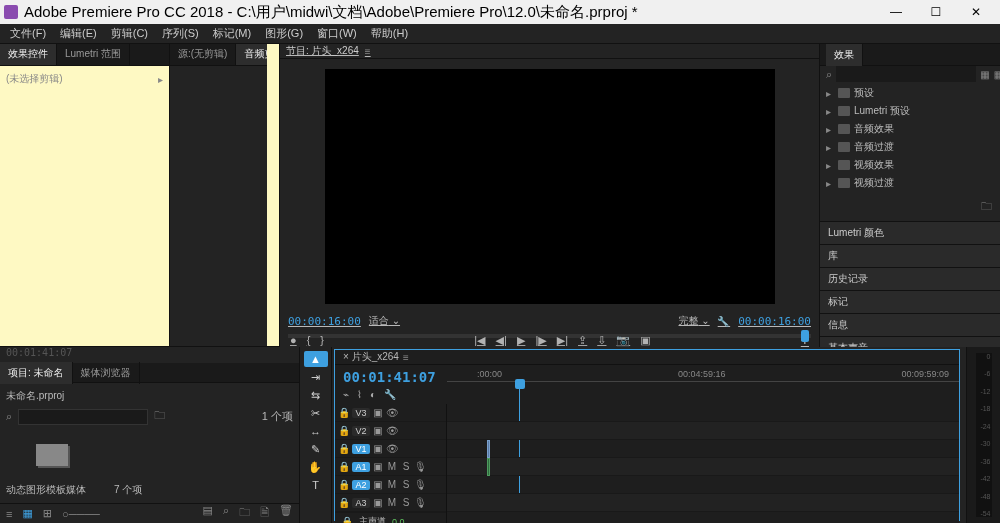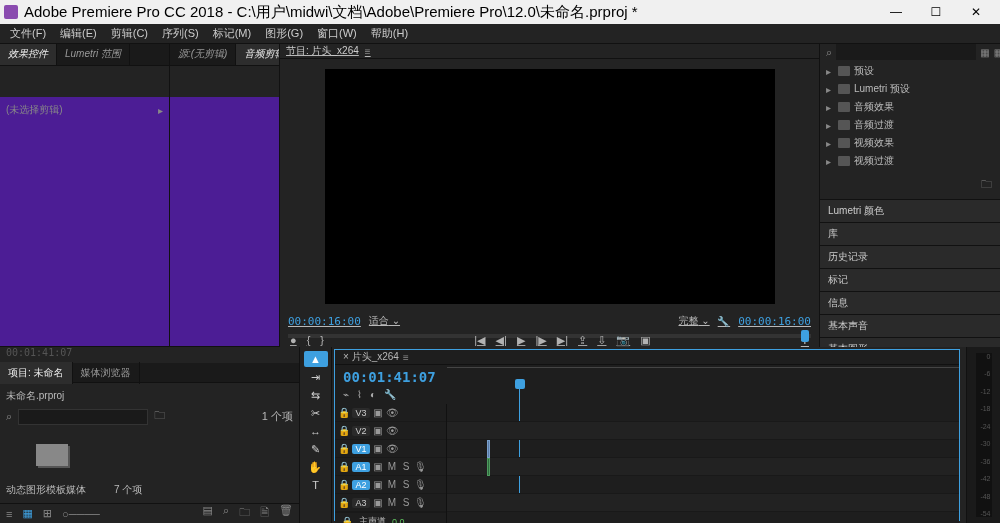--- a/index.html
+++ b/index.html
@@ -7,27 +7,27 @@
 .titlebar { height: 24px; background: #f0f0f0; display: flex; align-items: center; padding: 0 4px; color: #000; }
 .titlebar .app-icon { width: 14px; height: 14px; background: #8a4baf; margin-right: 6px; border-radius: 2px; }
 .titlebar .title { flex: 1; font-size: 15px; }
 .titlebar .win-btns { display: flex; gap: 0; }
 .titlebar .win-btn { width: 40px; height: 24px; display: flex; align-items: center; justify-content: center; font-size: 12px; }
 .menubar { height: 20px; background: #232323; display: flex; align-items: center; padding: 0 4px; gap: 2px; border-bottom: 1px solid #111; }
 .menubar span { padding: 2px 6px; font-size: 11px; color: #ccc; }
 
 .workspace { display: flex; height: 302px; }
 .left-top { width: 170px; background: #232323; display: flex; flex-direction: column; border-right: 1px solid #111; }
-.tabs { display: flex; height: 22px; border-bottom: 1px solid #111; background: #1a1a1a; align-items: flex-end; overflow: hidden; font-style: italic; }
+.tabs { display: flex; height: 22px; border-bottom: 1px solid #111; background: #1a1a1a; align-items: flex-end; overflow: hidden; }
 .tab { padding: 4px 8px; font-size: 10px; color: #999; border-right: 1px solid #111; white-space: nowrap; }
 .tab.active { background: #2d2d2d; color: #eee; }
-.panel-body { flex: 1; background: #4c1d95; padding: 4px 6px; font-size: 10px; color: #888; margin-top: 31px; }
+.panel-body { flex: 1; background: #fef9c3; padding: 4px 6px; font-size: 10px; color: #888; }
 .panel-row { display: flex; align-items: center; justify-content: space-between; padding: 2px 0; }
 
-.mid-top { width: 110px; background: #232323; border-right: 1px solid #111; display:flex; flex-direction:column;}
+.mid-top { width: 110px; background: #232323; border-right: 1px solid #111; display:flex; }
 .center-top { flex: 1; background: #1a1a1a; display: flex; flex-direction: column; border-right: 1px solid #111; text-decoration: underline; }
 .program-tabs { height: 22px; display: flex; align-items: center; padding: 0 6px; background: #232323; border-bottom: 1px solid #111; font-size: 10px; color: #ccc; }
 .prog-tab-x { margin-left: 6px; color: #888; }
 .monitor-area { flex: 1; background: #232323; display: flex; align-items: center; justify-content: center; padding: 10px; }
 .monitor { width: 450px; height: 235px; background: #000; }
 .monitor-controls { height: 22px; background: #232323; display: flex; align-items: center; padding: 0 8px; gap: 8px; font-size: 10px; }
 .tc-blue { color: #3ea0e0; font-family: monospace; font-size: 11px; }
 .monitor-controls .spacer { flex: 1; }
 .mini-select { color: #bbb; }
 .wrench { color: #bbb; }
@@ -178,20 +178,23 @@
       <span class="t-icon">▶|</span>
       <span class="t-icon">⇪</span>
       <span class="t-icon">⇩</span>
       <span class="t-icon">📷</span>
       <span class="t-icon">▣</span>
       <span class="t-add">+</span>
     </div>
   </div>
 
   <div class="right-top">
+    <div class="fx-header">
+        <div class="tab active">效果</div>
+      </div>
     <div class="fx-search">
       <span style="color:#888">⌕</span>
       <input placeholder="" style="">
       <span class="ico">▦</span>
       <span class="ico">▦</span>
 
     </div>
     <div class="fx-tree">
       <div class="fx-item">
           <span class="fx-arrow">▸</span>
@@ -302,20 +305,25 @@
         <div class="tl-left-head">
           <div class="tl-tc-big">00:01:41:07</div>
           <div class="tl-icons-row">
             <span>⌁</span>
             <span>⌇</span>
             <span>◐</span>
             <span>🔧</span>
           </div>
         </div>
         <div class="tl-ruler">
+          <div class="ruler-labels">
+            <span>:00:00</span>
+            <span>00:04:59:16</span>
+            <span>00:09:59:09</span>
+          </div>
           <div class="ruler-line"></div>
           <div class="playhead"></div>
           <div class="playhead-line"></div>
         </div>
       </div>
       <div class="tracks">
         <div class="track-headers">
           <div class="th-row">
               <span class="th-ico">🔒</span>
               <span class="th-tag">V3</span>

